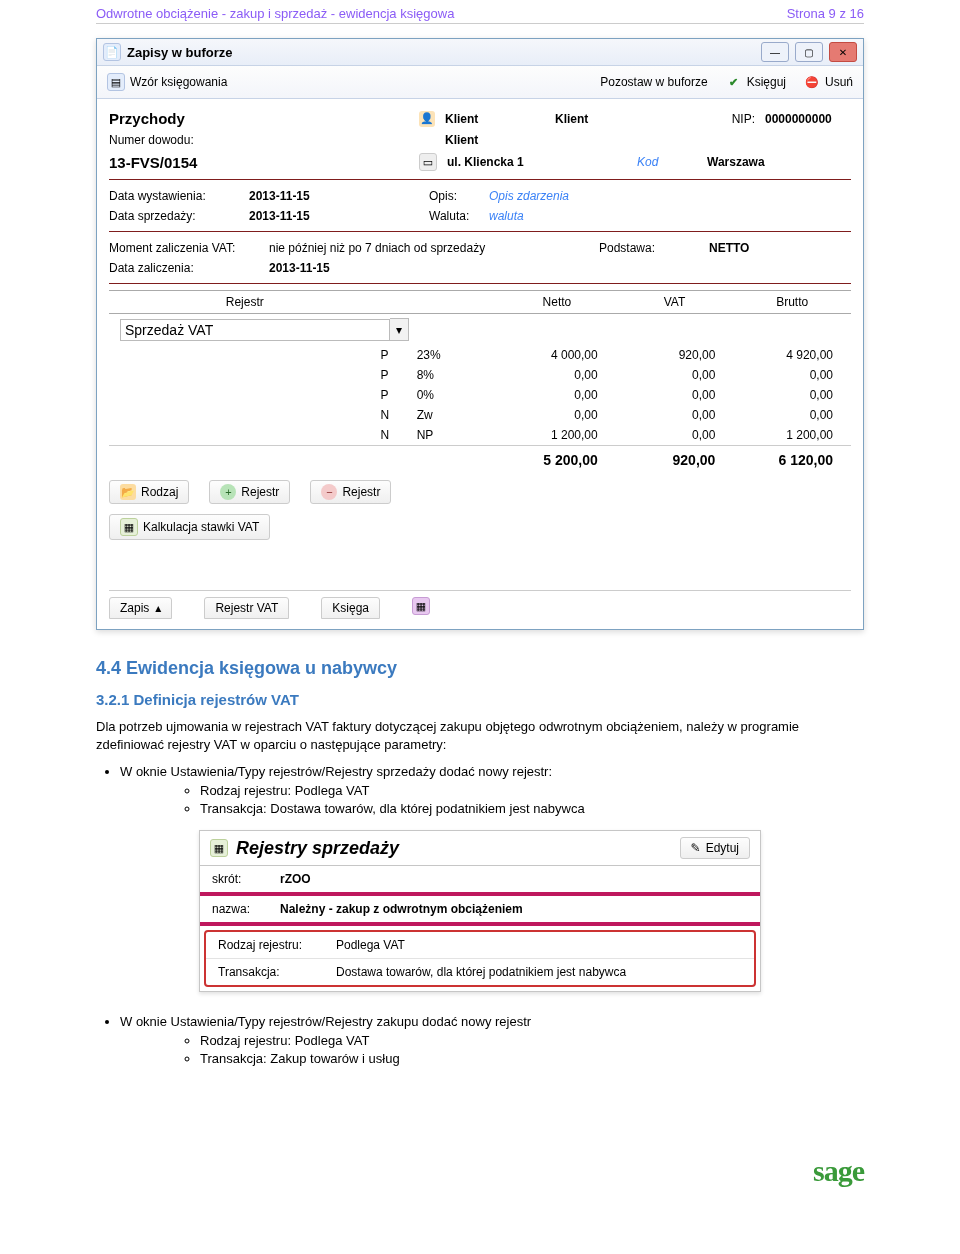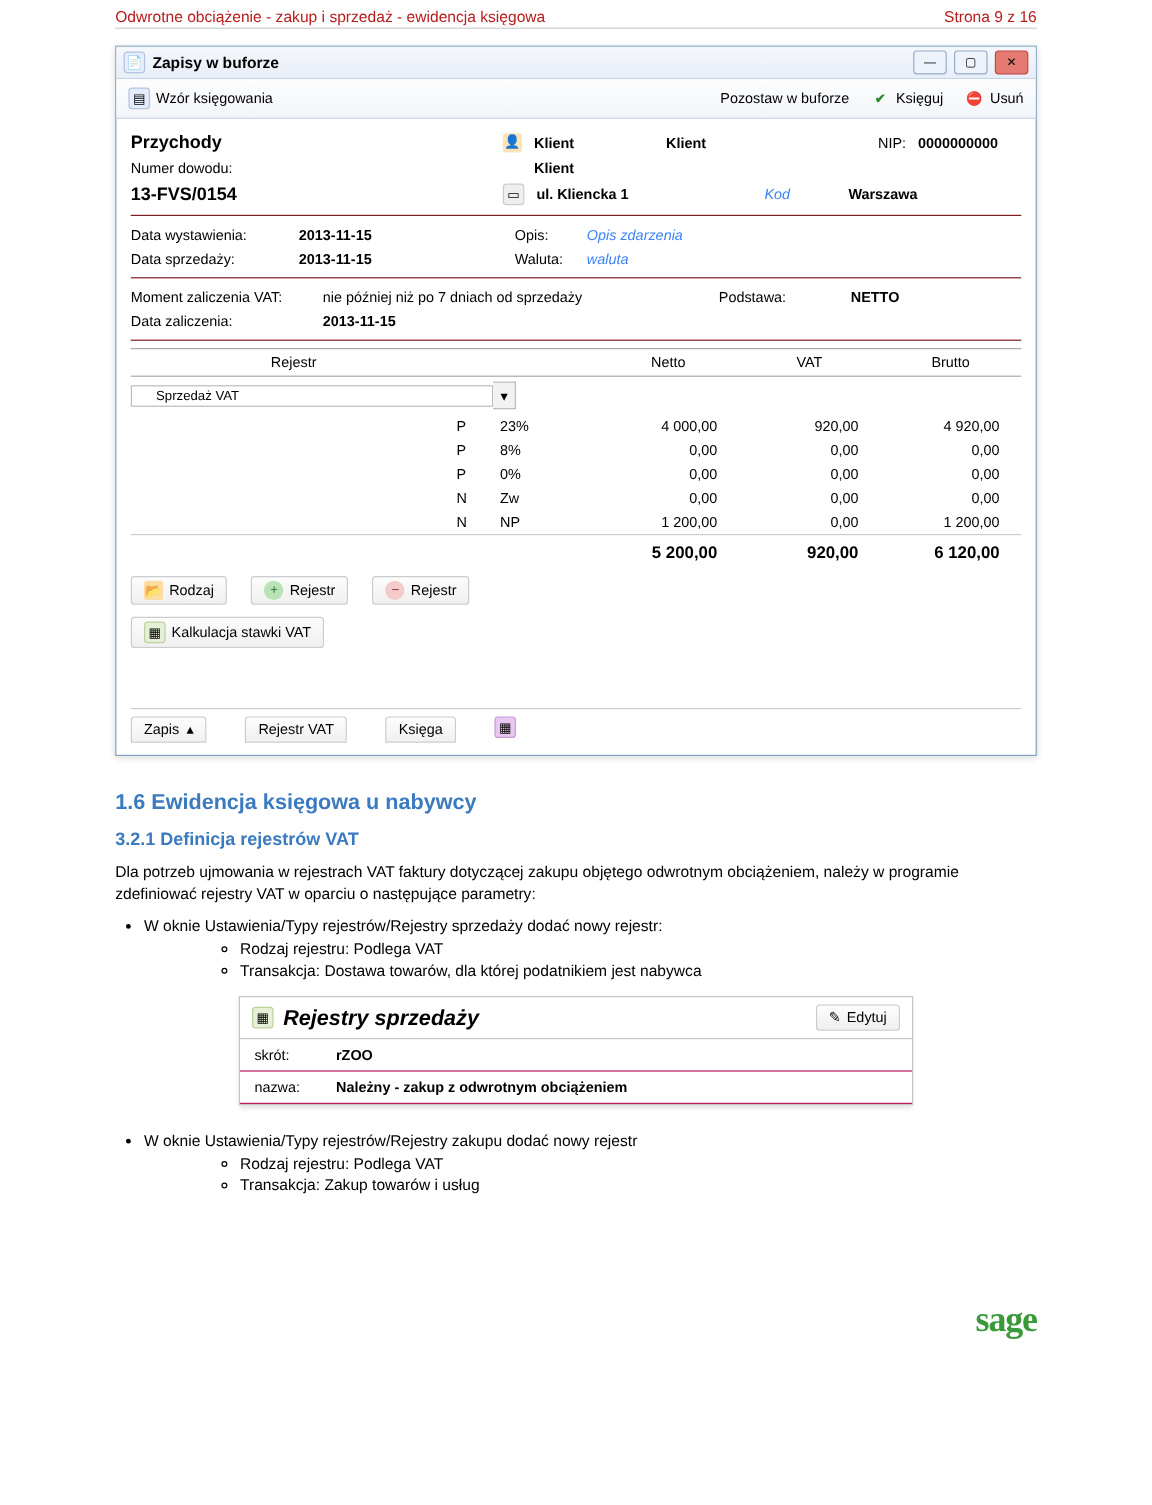--- a/index.html
+++ b/index.html
@@ -10,21 +10,21 @@
     color: #000;
     background: #fff;
     width: 960px;
   }
   .page {
     padding: 0 16px 40px 16px;
   }
   .header {
     display: flex;
     justify-content: space-between;
-    color: #b91c1c;
+    color: #8b5cf6;
     font-size: 13px;
     padding: 6px 80px 2px 80px;
   }
   .header-rule {
     border: none;
     border-top: 1px solid #ccc;
     margin: 0 80px 14px 80px;
   }
   .content {
     padding: 0 80px;
@@ -68,21 +68,21 @@
   .body-area { padding: 8px 12px 10px 12px; }
   .row { display:flex; align-items:center; gap:10px; padding:3px 0; }
   .row.sep { border-bottom:1px solid #7f1d1d; padding-bottom:8px; margin-bottom:6px; }
   .big { font-weight:bold; font-size:15px; }
   .bold { font-weight:bold; }
   .italic { font-style:italic; color:#3b82f6; }
   .regtable-head { display:grid; grid-template-columns: 3fr 1.3fr 1.3fr 1.3fr 1.3fr; border-bottom:1px solid #aaa; border-top:1px solid #aaa; padding:4px 0;}
   .regtable-head div { text-align:center; }
   .reg-select { display:flex; align-items:center; }
   .reg-select input.combo {
-    border:1px solid #bbb; padding:2px 20px; font-size:11px; width:260px;
+    border:1px solid #bbb; padding:2px 4px; font-size:14px; width:260px;margin-left:11px;
   }
   .dropbtn { border:1px solid #bbb; border-left:none; width:18px; height:21px; display:flex; align-items:center; justify-content:center; background:#f2f2f2;}
   .vat-rows .vrow {
     display:grid; grid-template-columns: 3fr 0.4fr 0.9fr 1.3fr 1.3fr 1.3fr;
     padding:3px 0;
   }
   .vat-rows .vrow div:nth-child(1){}
   .vat-rows .amount { text-align:right; padding-right:18px;}
   .vat-rows .rate { }
   .totals {
@@ -126,21 +126,21 @@
     border:1px solid #c6c6c6; background:#fff; width:560px; margin:14px auto 22px auto;
     box-shadow:0 2px 4px rgba(0,0,0,0.12);
   }
   .panel-title {
     display:flex; justify-content:space-between; align-items:center;
     padding:6px 10px; border-bottom:1px solid #c6c6c6;
   }
   .panel-title .bigit { font-style:italic; font-weight:bold; font-size:18px;}
   .panel-body .prow {
     display:flex; align-items:center; gap:8px;
-    padding:6px 12px; border-bottom:1px solid #be185d;
+    padding:6px 12px; border-bottom:4px solid #be185d;
   }
   .highlight-box { border:2px solid #cc3333; border-radius:4px; margin:4px;}
   .highlight-box .prow { border-bottom:1px solid #e3e3e3;}
 
   .footer-logo {
     text-align:right; padding:80px 80px 0 0;
   }
   .sage-logo {
     display:inline-block; font-family:Georgia,serif; font-size:30px; font-weight:bold;
     color:#3a9a3a; letter-spacing:-1px;margin-left:29px;
@@ -343,21 +343,21 @@
             </div>
           <div class="ftab">
               <span>Księga</span>
             </div>
           <span class="ic ic-m1">▦</span>
         </div>
 
       </div>
     </div>
 
-    <h2 class="section">1.6   Ewidencja księgowa u nabywcy</h2>
+    <h2 class="section">4.4   Ewidencja księgowa u nabywcy</h2>
     <h3 class="sub">3.2.1  Definicja rejestrów VAT</h3>
     <p class="body-text">Dla potrzeb ujmowania w rejestrach VAT faktury dotyczącej zakupu objętego odwrotnym obciążeniem, należy w programie zdefiniować rejestry VAT w oparciu o następujące parametry:</p>
     <ul class="bul">
       <li>
         <span>W oknie Ustawienia/Typy rejestrów/Rejestry sprzedaży dodać nowy rejestr:</span>
         <ul class="sub">
           <li>Rodzaj rejestru: Podlega VAT</li>
           <li>Transakcja: Dostawa towarów, dla której podatnikiem jest nabywca</li>
         </ul>
       </li>
@@ -376,20 +376,30 @@
       </div>
       <div class="panel-body">
         <div class="prow">
           <div style="width:60px;">skrót:</div>
           <div class="bold">rZOO</div>
         </div>
         <div class="prow">
           <div style="width:60px;">nazwa:</div>
           <div class="bold">Należny - zakup z odwrotnym obciążeniem</div>
         </div>
+        <div class="highlight-box">
+          <div class="prow">
+            <div style="width:110px;">Rodzaj rejestru:</div>
+            <div>Podlega VAT</div>
+          </div>
+          <div class="prow" style="border-bottom:none;">
+            <div style="width:110px;">Transakcja:</div>
+            <div>Dostawa towarów, dla której podatnikiem jest nabywca</div>
+          </div>
+        </div>
       </div>
     </div>
 
     <ul class="bul">
       <li>
         <span>W oknie Ustawienia/Typy rejestrów/Rejestry zakupu dodać nowy rejestr</span>
         <ul class="sub">
           <li>Rodzaj rejestru: Podlega VAT</li>
           <li>Transakcja: Zakup towarów i usług</li>
         </ul>

